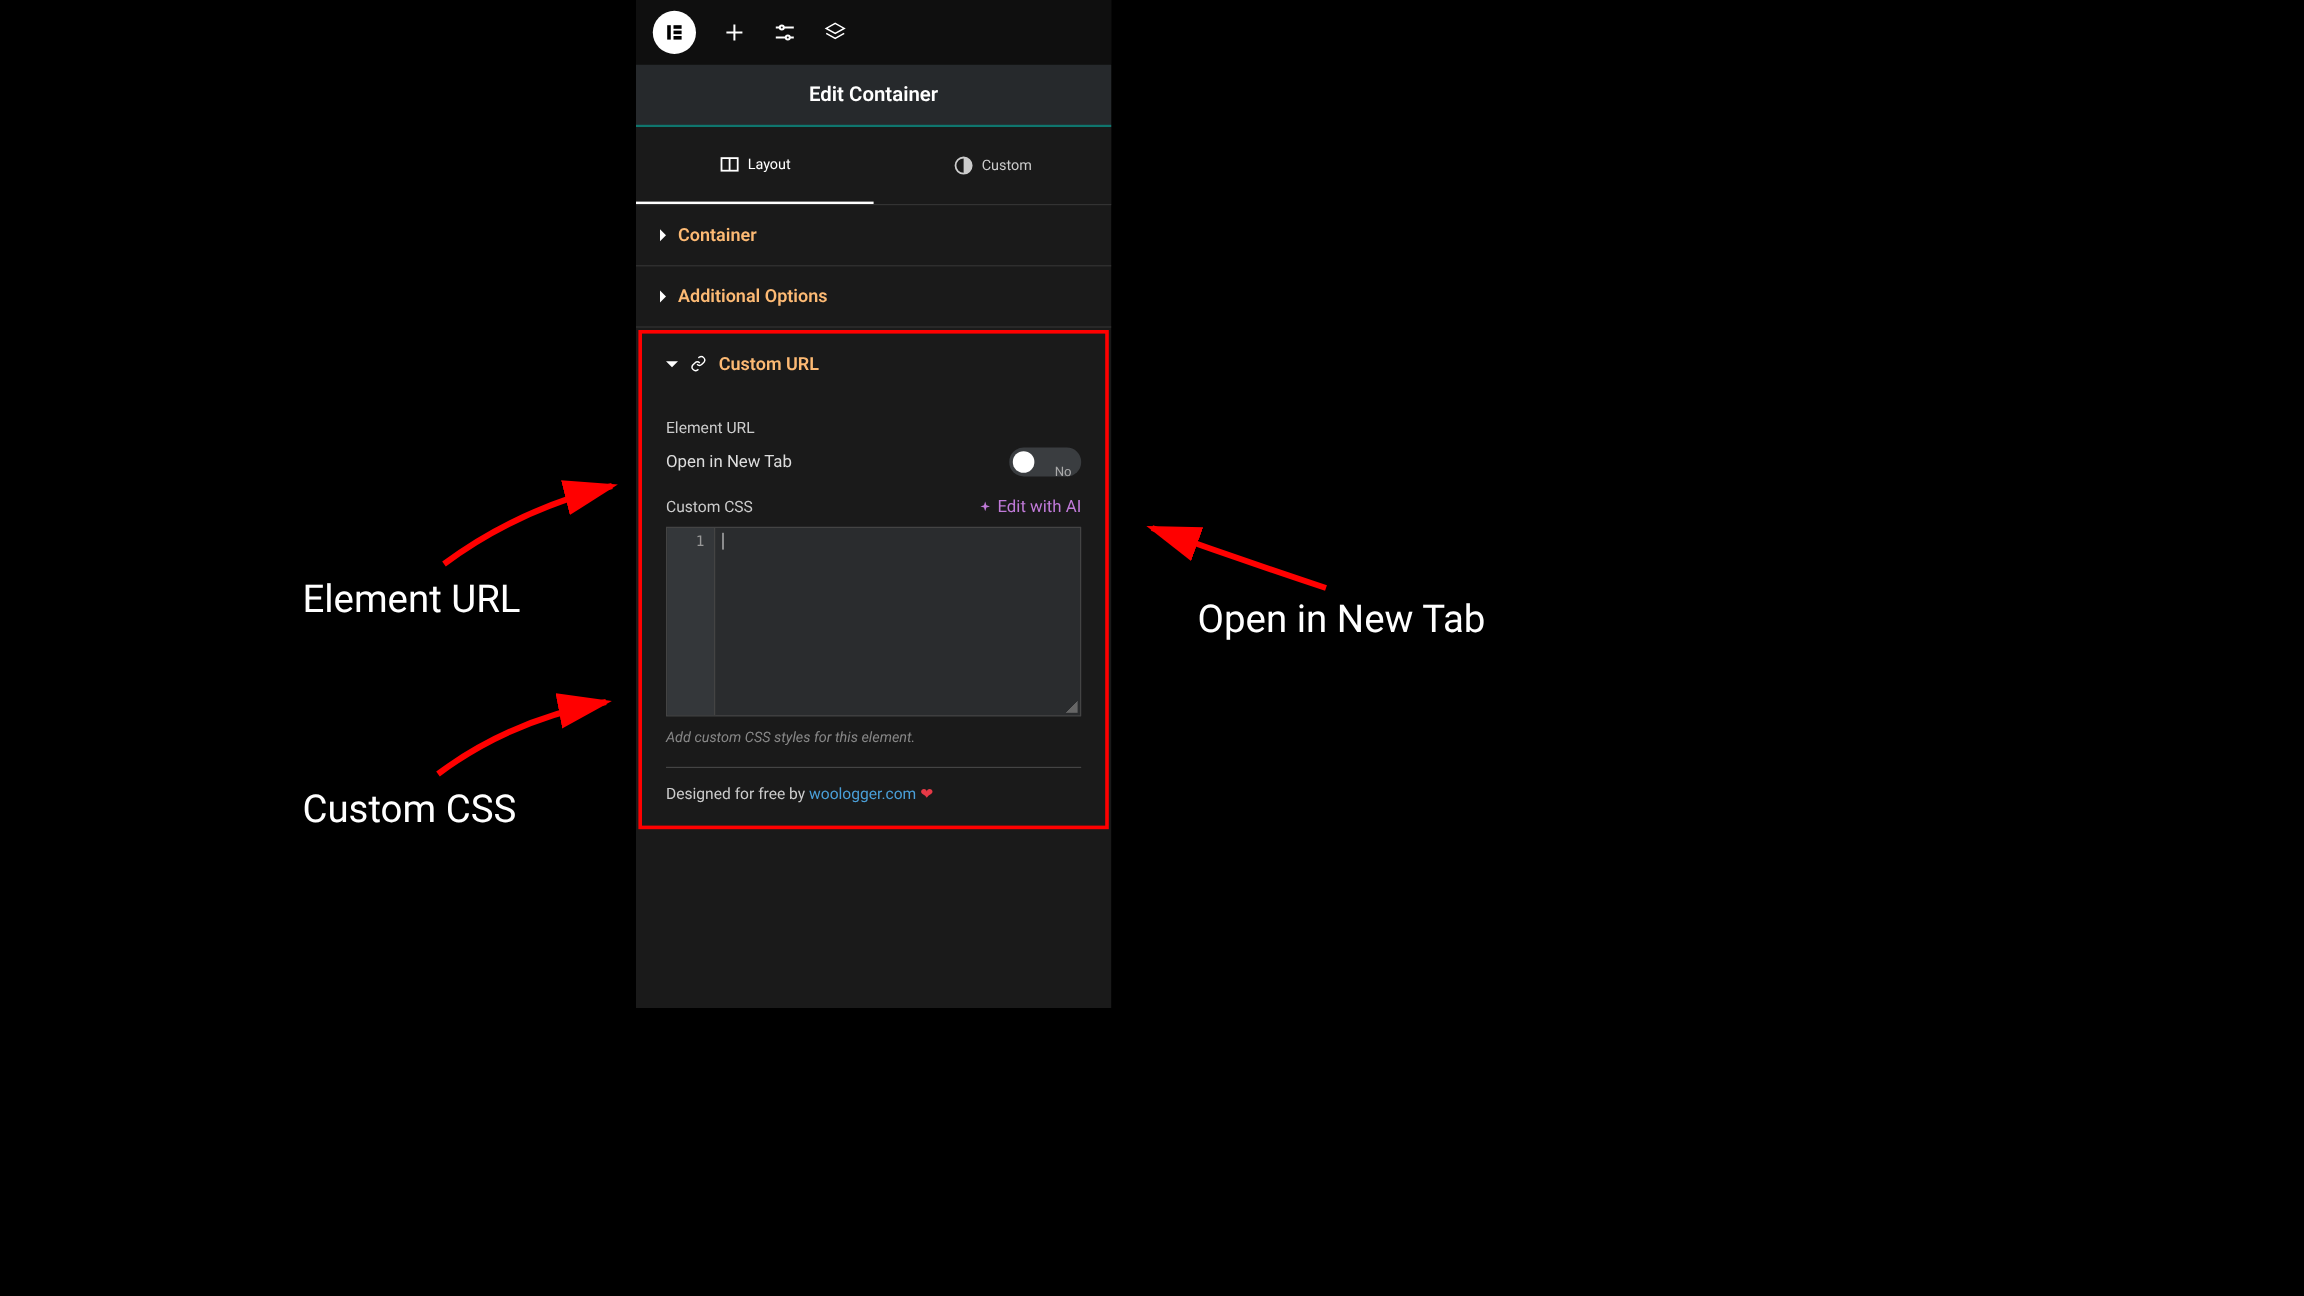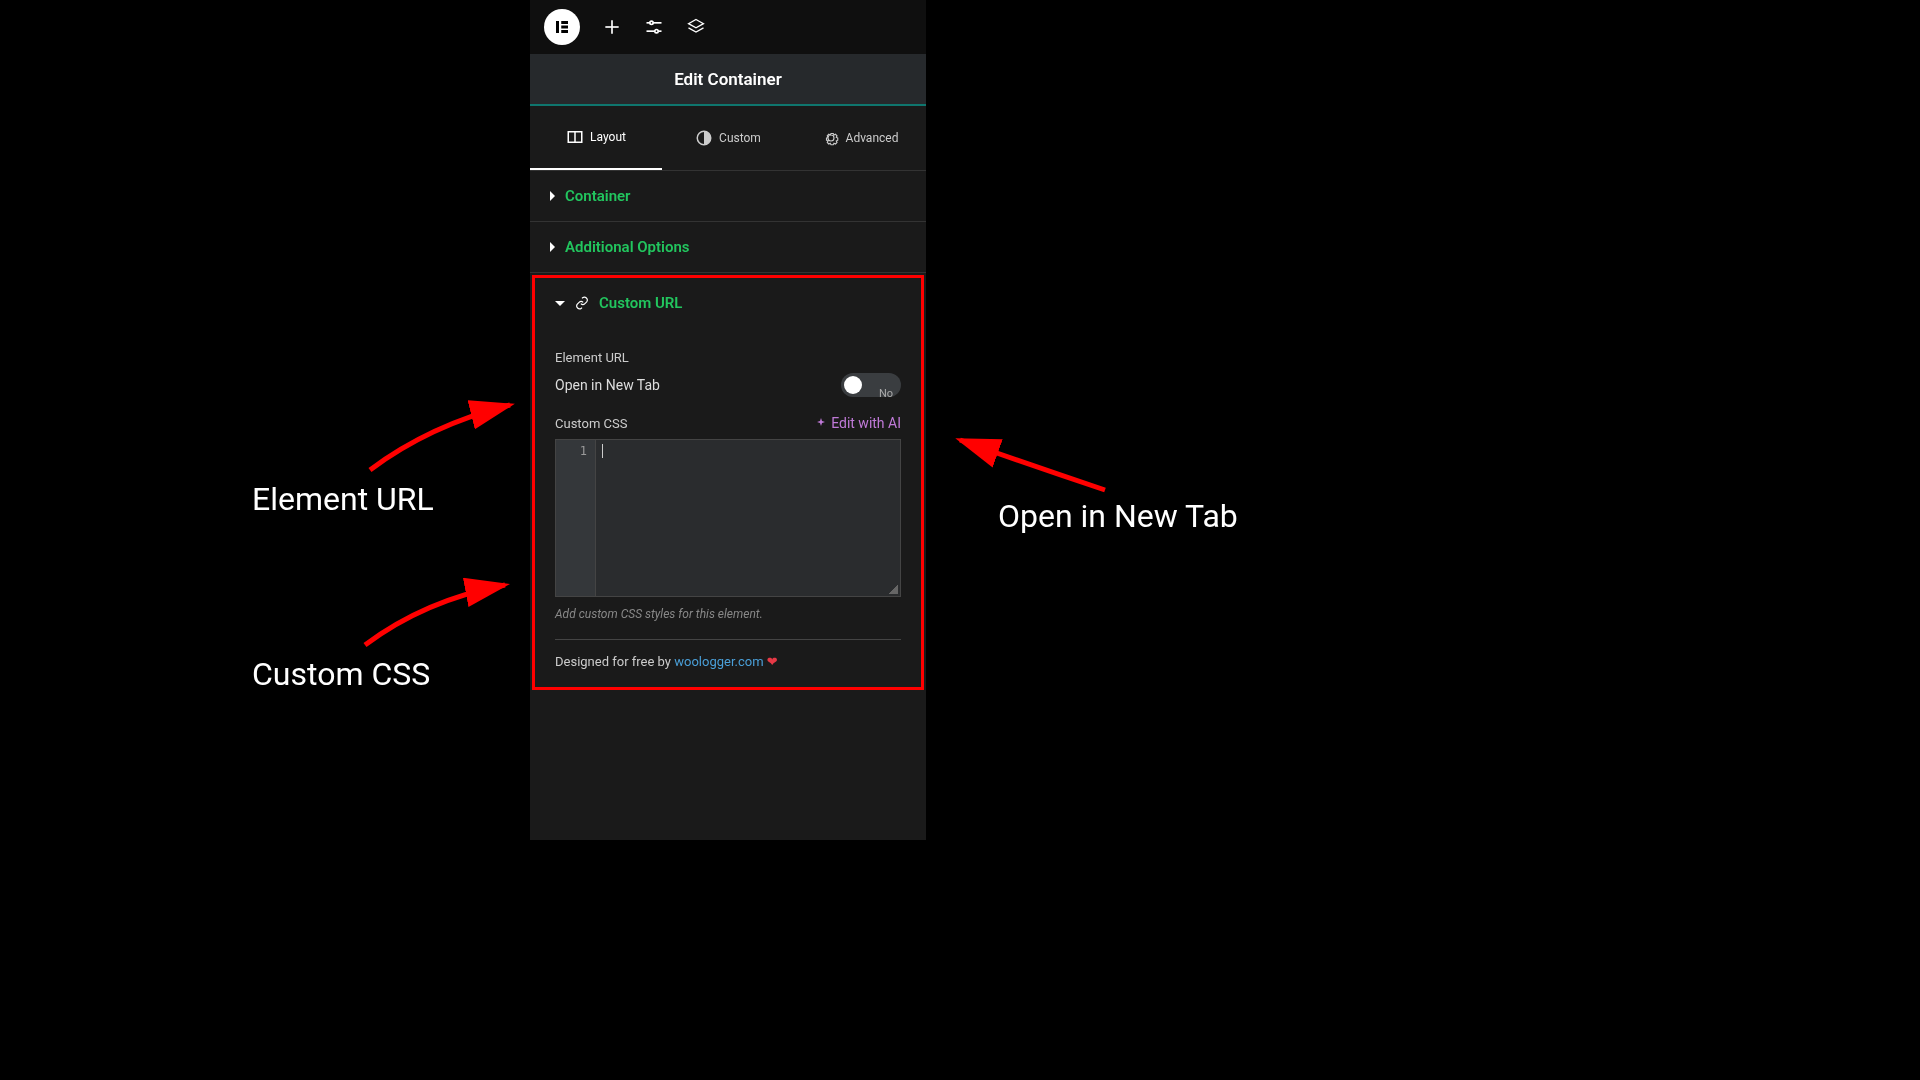--- a/index.html
+++ b/index.html
@@ -85,21 +85,21 @@
     border-bottom: 1px solid #333;
   }
   .accordion-header {
     display: flex;
     align-items: center;
     padding: 16px 20px;
     cursor: pointer;
     gap: 10px;
     font-size: 15px;
     font-weight: 600;
-    color: #22c55e;
+    color: #fdba74;
   }
   .accordion-header .caret {
     width: 0; height: 0;
     border-left: 5px solid #fff;
     border-top: 5px solid transparent;
     border-bottom: 5px solid transparent;
   }
   .accordion-header.open .caret {
     border-top: 5px solid #fff;
     border-left: 5px solid transparent;
@@ -308,26 +308,20 @@
         </svg>
       <span>Layout</span>
     </div>
     <div class="tab">
       <svg viewBox="0 0 24 24">
           <circle cx="12" cy="12" r="9" fill="none" stroke="#ccc" stroke-width="2"></circle>
           <path d="M12 3 A9 9 0 0 1 12 21 Z" fill="#ccc"></path>
         </svg>
       <span>Custom</span>
     </div>
-    <div class="tab">
-      <svg viewBox="0 0 24 24" fill="#ccc">
-          <path d="M12 8a4 4 0 100 8 4 4 0 000-8zm9 4l-2-1 1-2-2-2-2 1-1-2h-3l-1 2-2-1-2 2 1 2-2 1v3l2 1-1 2 2 2 2-1 1 2h3l1-2 2 1 2-2-1-2 2-1z" fill="none" stroke="#ccc" stroke-width="1.5"></path>
-        </svg>
-      <span>Advanced</span>
-    </div>
   </div>
 
   <div class="accordion">
     <div class="accordion-header">
       <span class="caret"></span>
       <span>Container</span>
     </div>
   </div>
 
   <div class="accordion">

